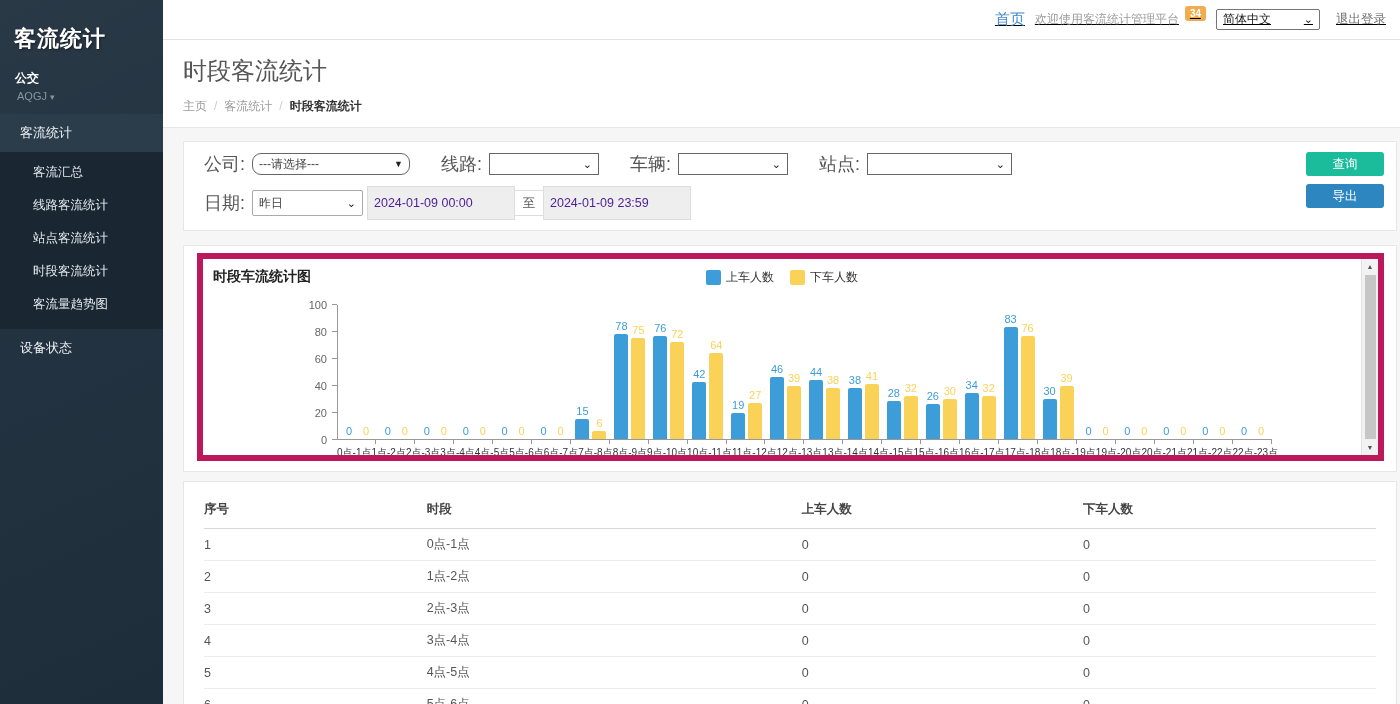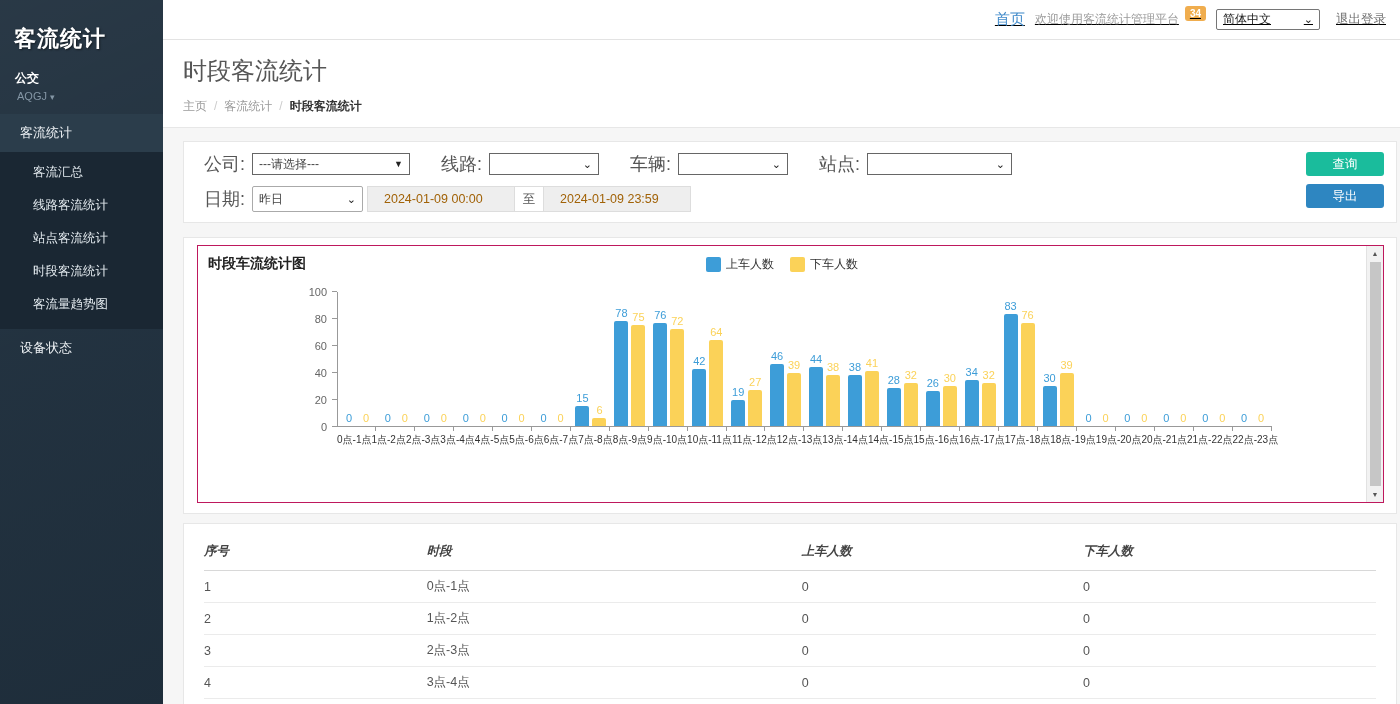--- a/index.html
+++ b/index.html
@@ -45,39 +45,39 @@
   .content { flex:1; background:#f6f6f6; padding:13px 3px 0 20px; overflow:hidden; }
   .panel { background:#fff; border:1px solid #e7e7e7; }
 
   
   .filter-panel { position:relative; padding:10px 10px 10px 20px; margin-bottom:14px; }
   .filter-row { display:flex; align-items:center; }
   .filter-row + .filter-row { margin-top:10px; }
   .flabel { font-size:18px; color:#555; margin-right:7px; white-space:nowrap; }
   .sel { height:22px; border:1px solid #666; background:#fff; display:flex; align-items:center;
     justify-content:space-between; padding:0 6px; font-size:12px; color:#444; cursor:pointer; }
-  .sel-company { width:158px; margin-right:31px; }
+  .sel-company { width:158px; margin-right:31px;border-radius:9px; }
   .sel-line    { width:110px; margin-right:31px; }
   .sel-vehicle { width:110px; margin-right:31px; }
   .sel-station { width:145px; }
   .sel-arrow { font-size:11px; color:#222; line-height:1; }
   .sel-arrow.filled { font-size:9px; }
   .sel-preset { width:111px; height:26px; border:1px solid #aaa; border-radius:2px; margin-right:4px; }
-  .date-input { width:148px; height:26px; background:#eee; border:1px solid #ddd;
-    font-size:12.5px; color:#a16207; display:flex; align-items:center; padding-left:16px; cursor:default; }
+  .date-input { width:148px; height:34px; background:#eee; border:1px solid #ddd;
+    font-size:12.5px; color:#4c1d95; display:flex; align-items:center; padding-left:6px; cursor:default; }
   .range-sep { width:28px; height:26px; background:#fff; border-top:1px solid #ddd; border-bottom:1px solid #ddd;
     display:flex; align-items:center; justify-content:center; font-size:12.5px; color:#555; }
   .btn { position:absolute; right:12px; width:78px; height:24px; border:none; border-radius:3px;
     color:#fff; font-size:12.5px; cursor:pointer; font-family:inherit; }
   .btn-search { top:10px; background:#1abc9c; }
   .btn-export { top:42px; background:#2e86c1; }
 
   
   .chart-panel { padding:7px 12px 10px 13px; margin-bottom:9px; }
-  .chart-inner { position:relative; border:1px solid #be185d; height:258px; padding-right:17px; overflow:hidden; }
+  .chart-inner { position:relative; border:6px solid #be185d; height:208px; padding-right:17px; overflow:hidden; }
   .chart-header { position:relative; height:32px; }
   .chart-title { position:absolute; left:10px; top:9px; font-size:14px; font-weight:bold; color:#222; }
   .legend { display:flex; justify-content:center; gap:16px; padding-top:10px; }
   .legend-item { display:flex; align-items:center; gap:5px; cursor:pointer; }
   .legend-swatch { width:15px; height:15px; border-radius:2px; display:inline-block; }
   .legend-label { font-size:12px; color:#333; }
 
   .plot-wrap { width:980px; margin:14px auto 0; }
   .plot { display:flex; }
   .y-axis { width:45px; position:relative; height:135px; flex-shrink:0; }
@@ -97,21 +97,21 @@
 
   .vscroll { position:absolute; top:0; right:0; bottom:0; width:17px; background:#f2f2f2;
     border-left:1px solid #e2e2e2; display:flex; flex-direction:column; align-items:center; }
   .vs-arrow { font-size:7px; color:#555; height:15px; line-height:15px; cursor:pointer; }
   .vs-thumb { flex:1; width:11px; background:#c6c6c6; margin:1px 0; cursor:pointer; }
 
   
   .table-panel { padding:8px 20px 0; min-height:240px; }
   table { width:100%; border-collapse:collapse; table-layout:fixed; }
   th { text-align:left; font-size:12.5px; color:#444; font-weight:bold;
-    padding:11px 0 10px; border-bottom:1px solid #d8d8d8;font-style:italic; }
+    padding:11px 0 10px; border-bottom:1px solid #d8d8d8; }
   td { font-size:12.5px; color:#555; padding:7px 0; border-bottom:1px solid #ebebeb; }
 </style>
 </head>
 <body>
 
 <div class="layout">
 
   <aside class="sidebar">
     <div class="brand">客流统计</div>
     <div class="org">公交</div>

